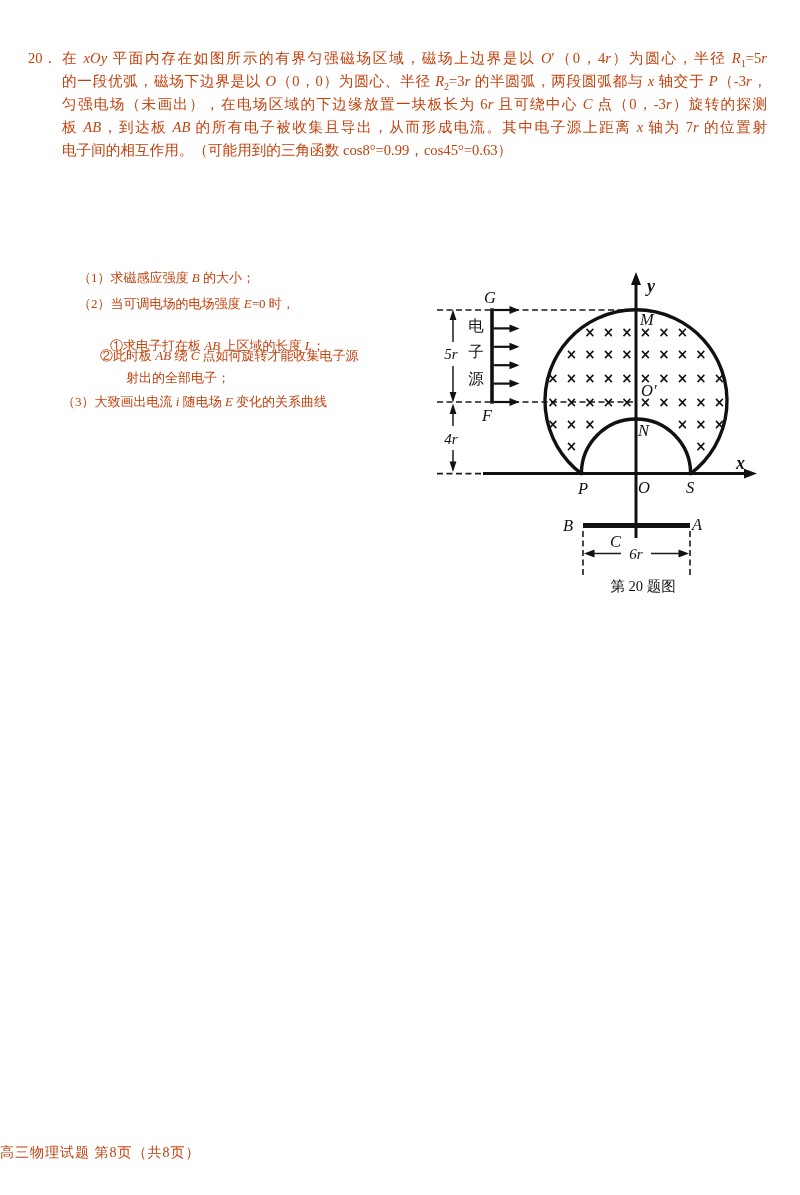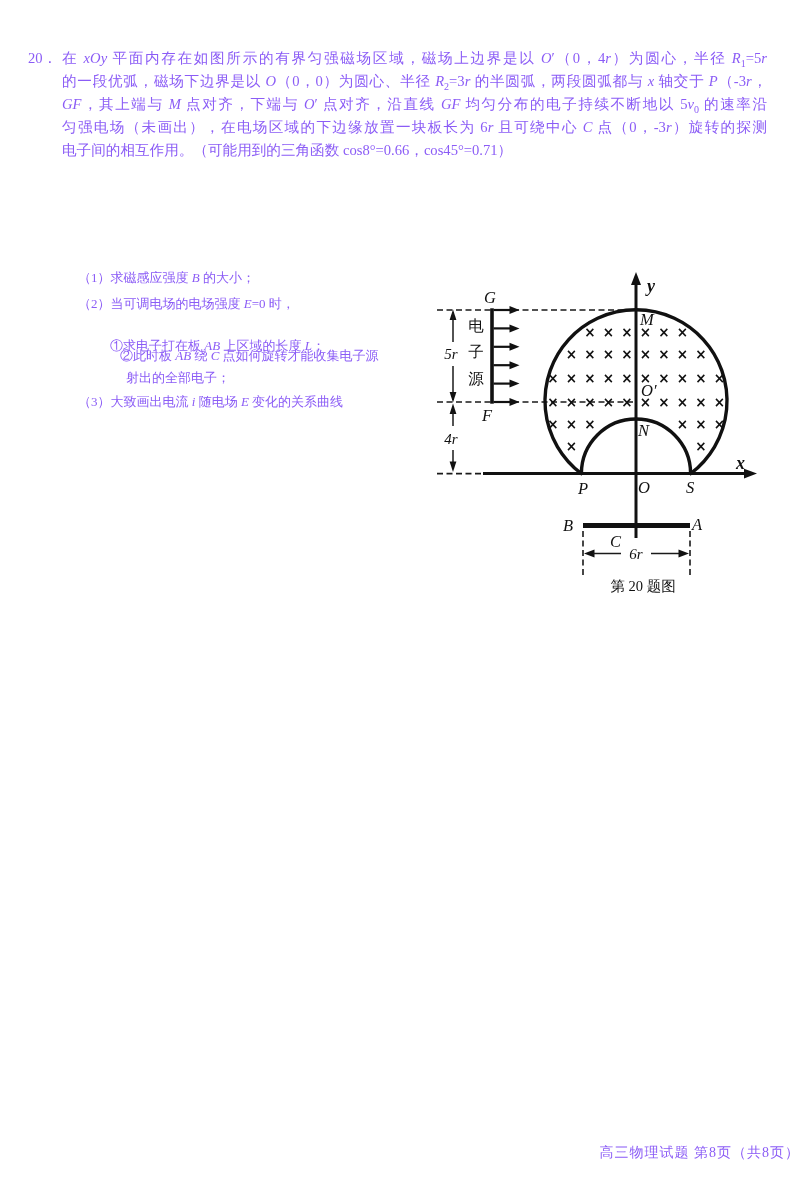--- a/index.html
+++ b/index.html
@@ -1,66 +1,66 @@
 <!DOCTYPE html>
 <html><head>
 <meta charset="utf-8">
 <style>
   html,body{margin:0;padding:0;background:#e8e8e8}
   .page{position:relative;width:800px;height:1195px;background:#ffffff;overflow:hidden;
-        font-family:"Liberation Serif","DejaVu Serif",serif;color:#8b5cf6;margin:0 auto}
+        font-family:"Liberation Serif","DejaVu Serif",serif;color:#c2410c;margin:0 auto}
   
   .prob{position:absolute;left:62px;top:47px;width:705px;font-size:14.6px}
   .tline{position:relative;height:23px;line-height:23px;white-space:nowrap;
          text-align:justify;text-align-last:justify}
   .tline.short{text-align-last:left}
   .qnum{position:absolute;left:-34px;top:0}
   sub{font-size:10px;line-height:0}
   
   .sq{position:absolute;font-size:13px;line-height:22px;white-space:nowrap}
   .sq1{left:78px;top:267px}
   .sq2{left:78px;top:293px}
   .sq3{left:110px;top:335px}
-  .sq4{left:120px;top:345px}
+  .sq4{left:100px;top:345px}
   .sq5{left:126px;top:367px}
-  .sq6{left:78px;top:391px}
+  .sq6{left:62px;top:391px}
   .sq7{left:97px;top:414px}
   
   .fig{position:absolute;left:430px;top:262px;width:340px;height:345px}
   .dash{stroke:#1a1a1a;stroke-width:1.6;stroke-dasharray:6 3.5;fill:none}
   .axis{stroke:#111;stroke-width:3;fill:none}
   .arc{stroke:#111;stroke-width:3.4;fill:none;stroke-linecap:round}
   .bar{stroke:#111;stroke-width:3.6}
   .plate{stroke:#111;stroke-width:5}
   .dim{stroke:#1a1a1a;stroke-width:1.5}
   .sarrow{stroke:#111;stroke-width:2.2}
   .fig polygon{fill:#111;stroke:none}
   .lbl{font-family:"Liberation Serif","DejaVu Serif",serif;font-style:italic;font-size:16.5px;fill:#111}
   .axlbl{font-family:"Liberation Serif","DejaVu Serif",serif;font-style:italic;font-weight:bold;font-size:18px;fill:#111}
   .dimtext{font-family:"Liberation Serif","DejaVu Serif",serif;font-style:italic;font-size:15px;text-anchor:middle;fill:#111}
   .srcchar{font-family:"Liberation Serif","DejaVu Serif",serif;font-size:15.5px;text-anchor:middle;fill:#111}
   .caption{font-family:"Liberation Serif","DejaVu Serif",serif;font-size:14.5px;text-anchor:middle;fill:#111}
   .cross{font-family:"DejaVu Sans","Liberation Sans",sans-serif;font-weight:700;font-size:13.5px;
          text-anchor:middle;dominant-baseline:central;fill:#111}
   
-  .footer{position:absolute;left:0;top:1144px;width:100%;text-align:right;font-size:14px;letter-spacing:1px}
+  .footer{position:absolute;left:0;top:1144px;width:100%;text-align:left;font-size:14px;letter-spacing:1px}
 </style>
 </head>
 <body>
 
 <div class="page">
 
   <div class="prob">
     <div class="tline">
       <span class="qnum">20．</span><span>在 <i>xOy</i> 平面内存在如图所示的有界匀强磁场区域，磁场上边界是以 <i>O</i>′（0，4<i>r</i>）为圆心，半径 <i>R</i><sub>1</sub>=5<i>r</i></span>
     </div>
     <div class="tline">的一段优弧，磁场下边界是以 <i>O</i>（0，0）为圆心、半径 <i>R</i><sub>2</sub>=3<i>r</i> 的半圆弧，两段圆弧都与 <i>x</i> 轴交于 <i>P</i>（-3<i>r</i>，</div>
-    <div class="tline"><i>GF</i>，其上端与 <i>M</i> 点对齐，下端与 <i>O</i>′ 点对齐，沿直线 <i>GF</i> 均匀分布的电子持续不断地以 5<i>v</i><sub>0</sub> 的速率沿</div>
     <div class="tline">匀强电场（未画出），在电场区域的下边缘放置一块板长为 6<i>r</i> 且可绕中心 <i>C</i> 点（0，-3<i>r</i>）旋转的探测</div>
-    <div class="tline short">电子间的相互作用。（可能用到的三角函数 cos8°=0.66，cos45°=0.71）</div>
+    <div class="tline">板 <i>AB</i>，到达板 <i>AB</i> 的所有电子被收集且导出，从而形成电流。其中电子源上距离 <i>x</i> 轴为 7<i>r</i> 的位置射</div>
+    <div class="tline short">电子间的相互作用。（可能用到的三角函数 cos8°=0.99，cos45°=0.63）</div>
   </div>
 
   <div class="sq sq1">（1）求磁感应强度 <i>B</i> 的大小；</div>
   <div class="sq sq2">（2）当可调电场的电场强度 <i>E</i>=0 时，</div>
   <div class="sq sq3">①求电子打在板 <i>AB</i> 上区域的长度 <i>L</i>；</div>
   <div class="sq sq4">②此时板 <i>AB</i> 绕 <i>C</i> 点如何旋转才能收集电子源</div>
   <div class="sq sq5">射出的全部电子；</div>
   <div class="sq sq6">（3）大致画出电流 <i>i</i> 随电场 <i>E</i> 变化的关系曲线</div>
 
   <svg class="fig" viewBox="430 262 340 345">

